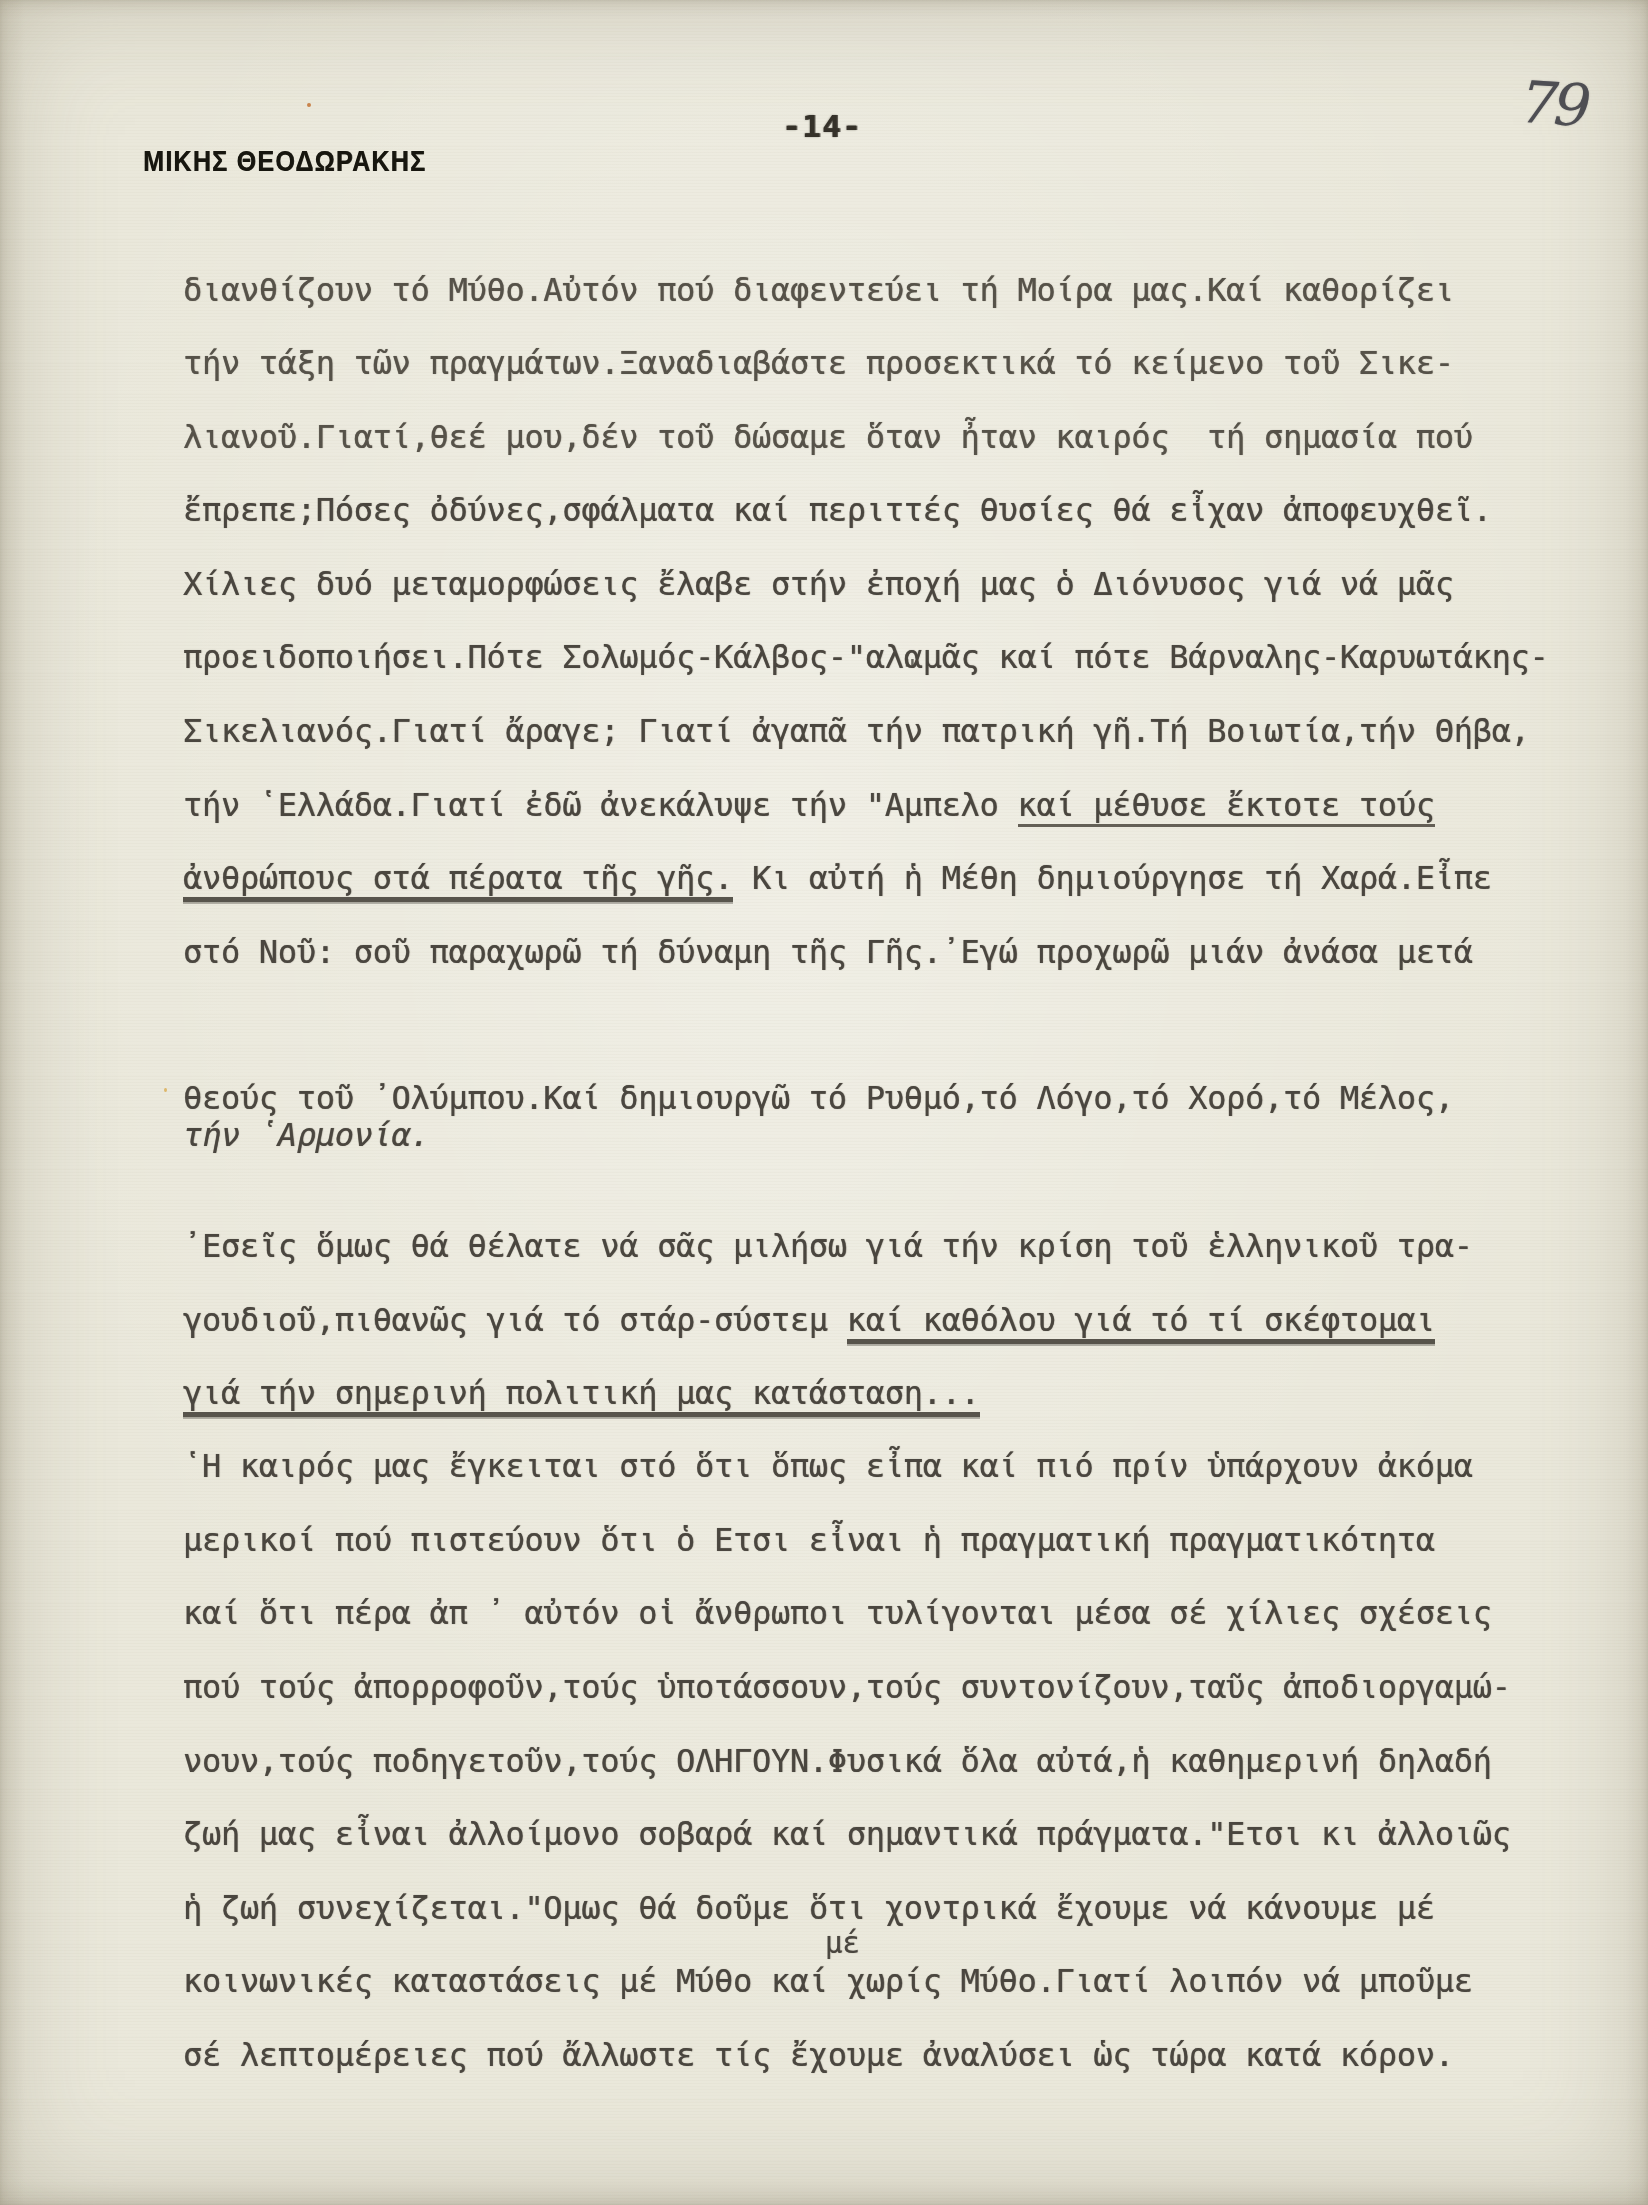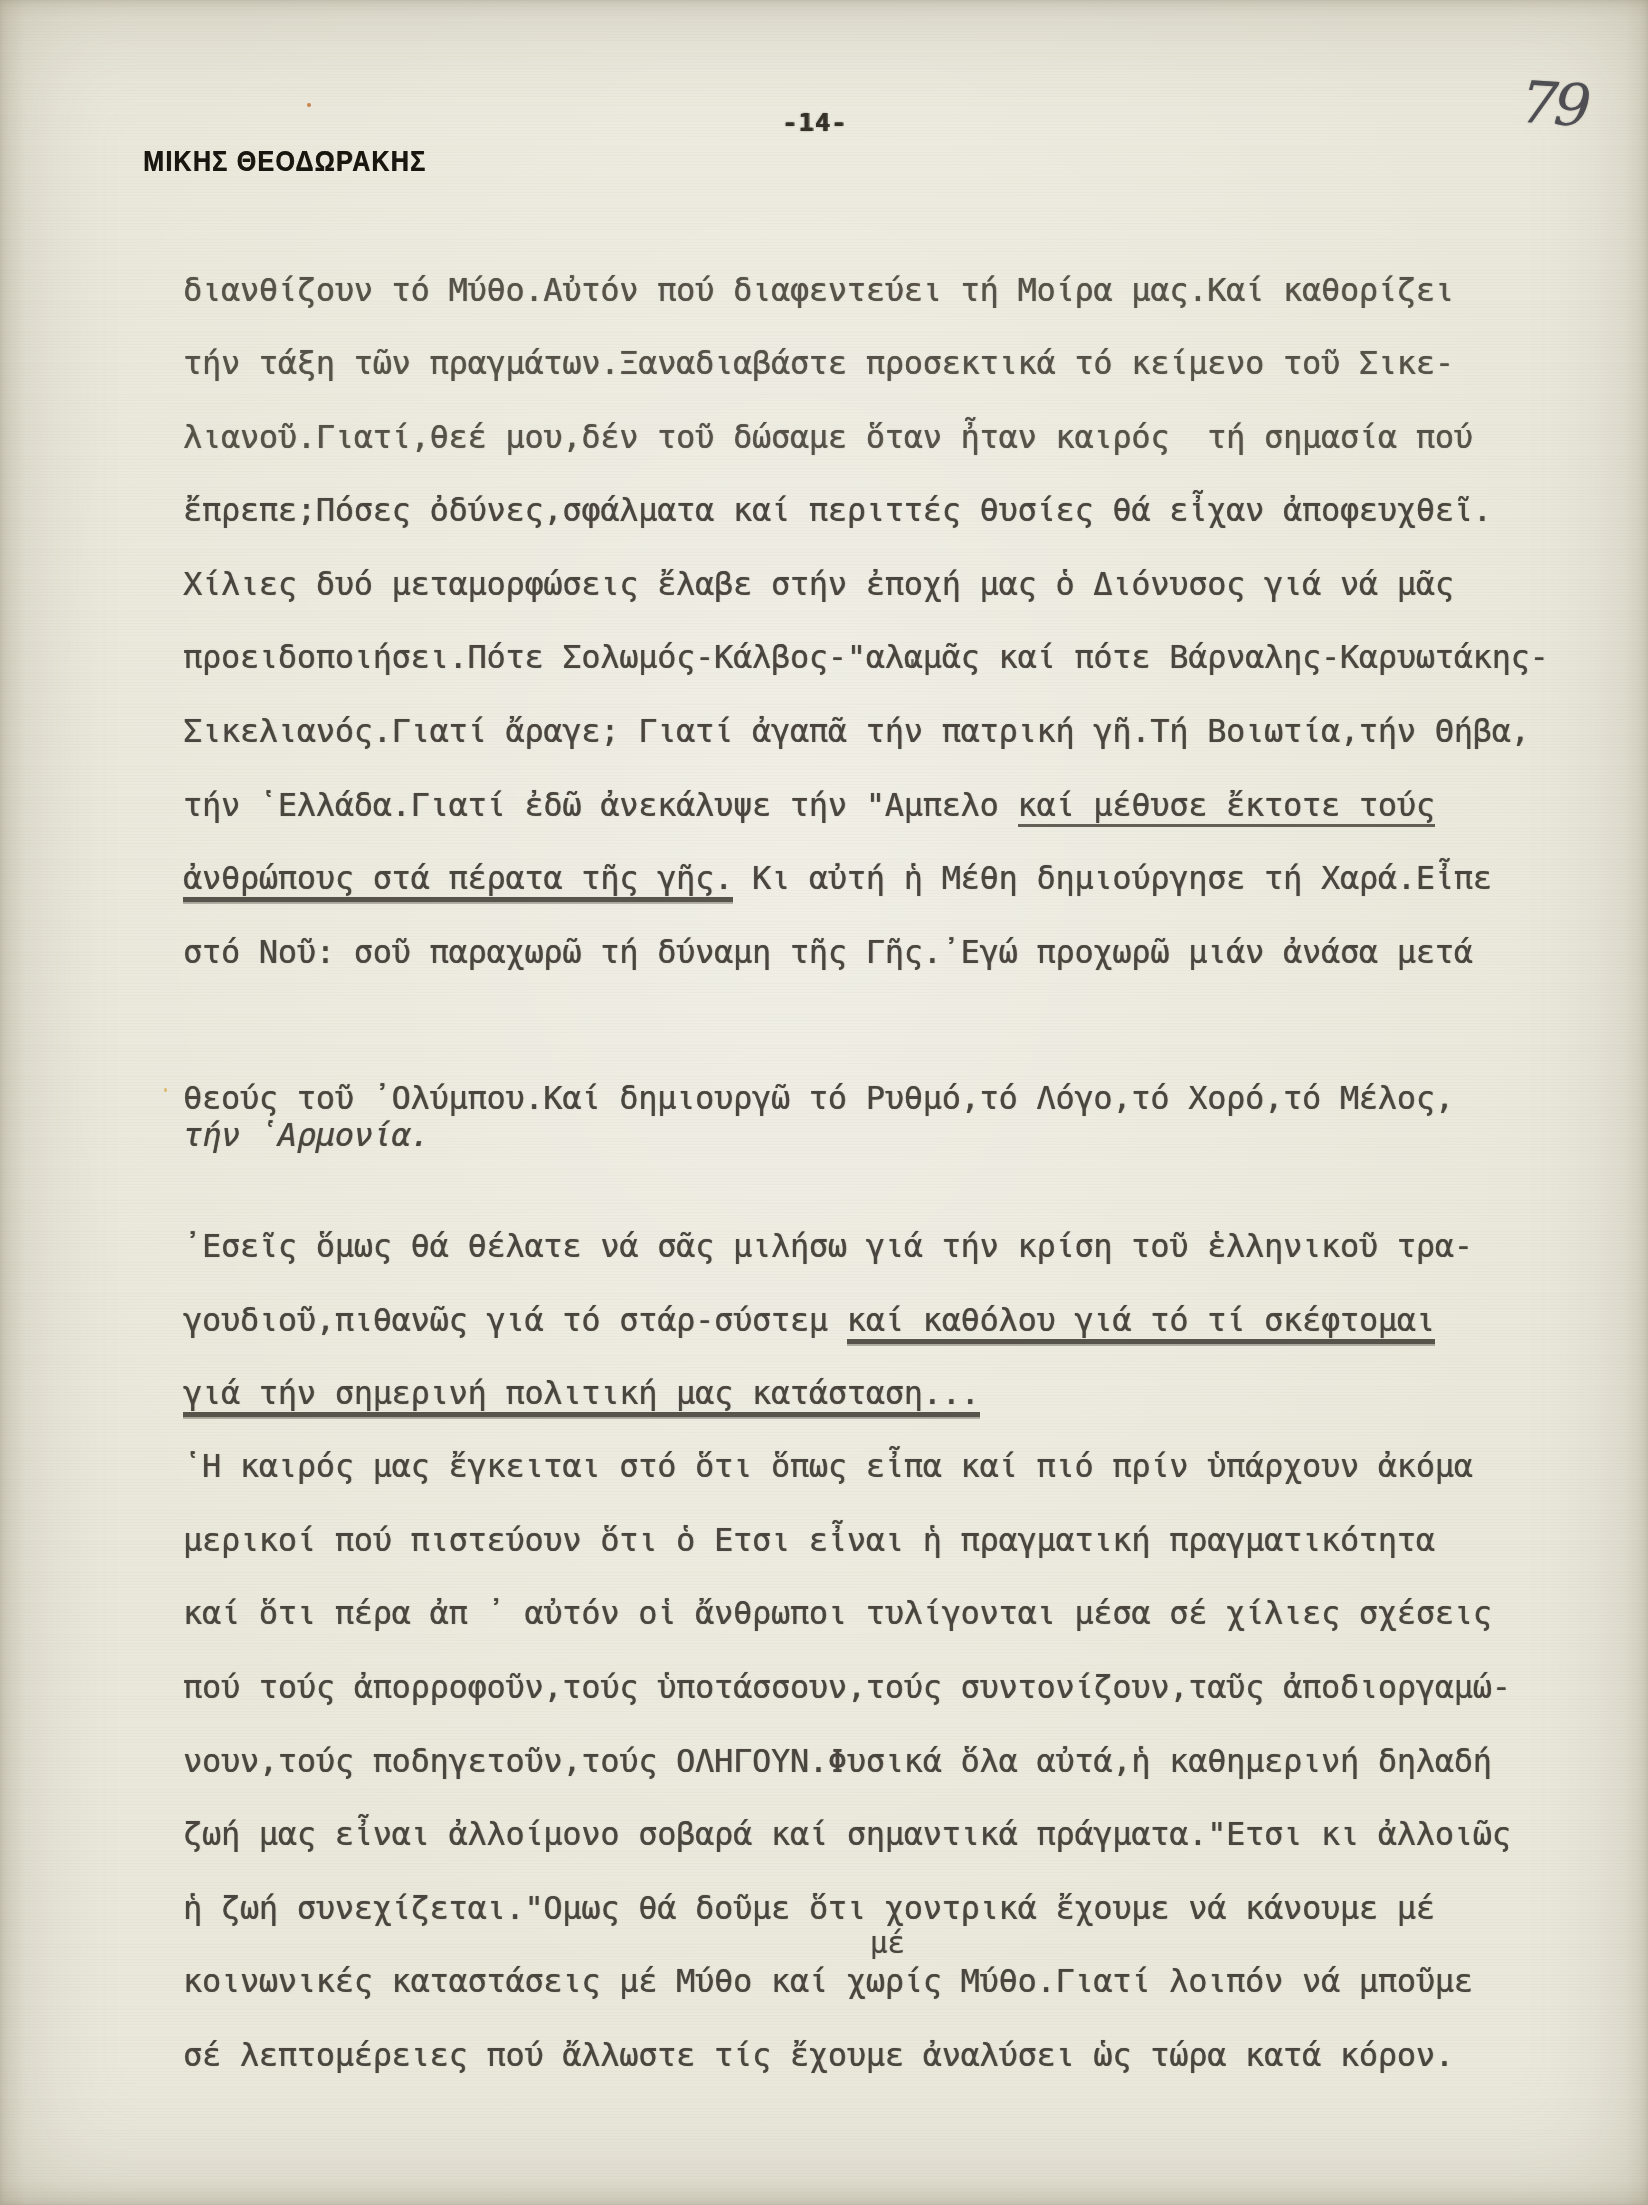--- a/index.html
+++ b/index.html
@@ -18,21 +18,21 @@
   .letterhead{
     position:absolute;left:143px;top:145px;
     font-family:"Liberation Sans","DejaVu Sans",sans-serif;
     font-weight:700;font-size:27px;letter-spacing:1.3px;
     color:#17160f;
     transform:scaleX(0.93) scaleY(1.08);transform-origin:left top;
     text-shadow:0.6px 0 0 rgba(23,22,15,0.85);
   }
   .pagenum{
     position:absolute;left:782px;top:108px;
-    font-size:25px;font-weight:700;color:#353129;
+    font-size:31px;font-weight:700;color:#353129;
     letter-spacing:1.3px;
     text-shadow:1.3px 0 0 rgba(53,49,41,0.75), 0 0 1.9px rgba(53,49,41,0.5);
   }
   .handnum{
     position:absolute;left:1521px;top:70px;
     font-family:"DejaVu Serif","Liberation Serif",serif;
     font-style:italic;font-size:58px;color:#4e4e53;
     transform:rotate(4deg);
     text-shadow:0 0 1.3px rgba(78,78,83,0.55);
     letter-spacing:-3.8px;
@@ -47,21 +47,20 @@
     letter-spacing:-0.3px;
   }
   .line:nth-child(-n+3){color:#565249;}
   .u1{border-bottom:3.1px solid rgba(62,57,48,0.78);}
   .u2{border-bottom:5.6px solid rgba(50,46,39,0.80); box-shadow:0 1.9px 0 rgba(50,46,39,0.35);}
   .has-below{position:relative;}
   .below{
     position:absolute;left:28%;top:35px;
     font-size:29.4px;color:#4a463f;
     text-shadow:0.4px 0.4px 0.9px rgba(72,66,56,0.6);
-    margin-left:45px;
   }
   .stray-mark{
     position:absolute;left:901px;top:653px;
     font-size:29px;color:rgba(74,70,63,0.8);
   }
   .speck{position:absolute;border-radius:50%;}
   .speck-1{left:307px;top:103px;width:3.8px;height:3.8px;background:#c06a28;opacity:.8;}
   .speck-2{left:164px;top:1088px;width:3.1px;height:4.4px;background:#d8a23c;opacity:.7;}
   .edge-shade{position:absolute;left:0;top:0;right:0;bottom:0;pointer-events:none;
     background:linear-gradient(90deg, rgba(120,110,85,0.10) 0 6.3px, rgba(255,255,255,0) 25px),

